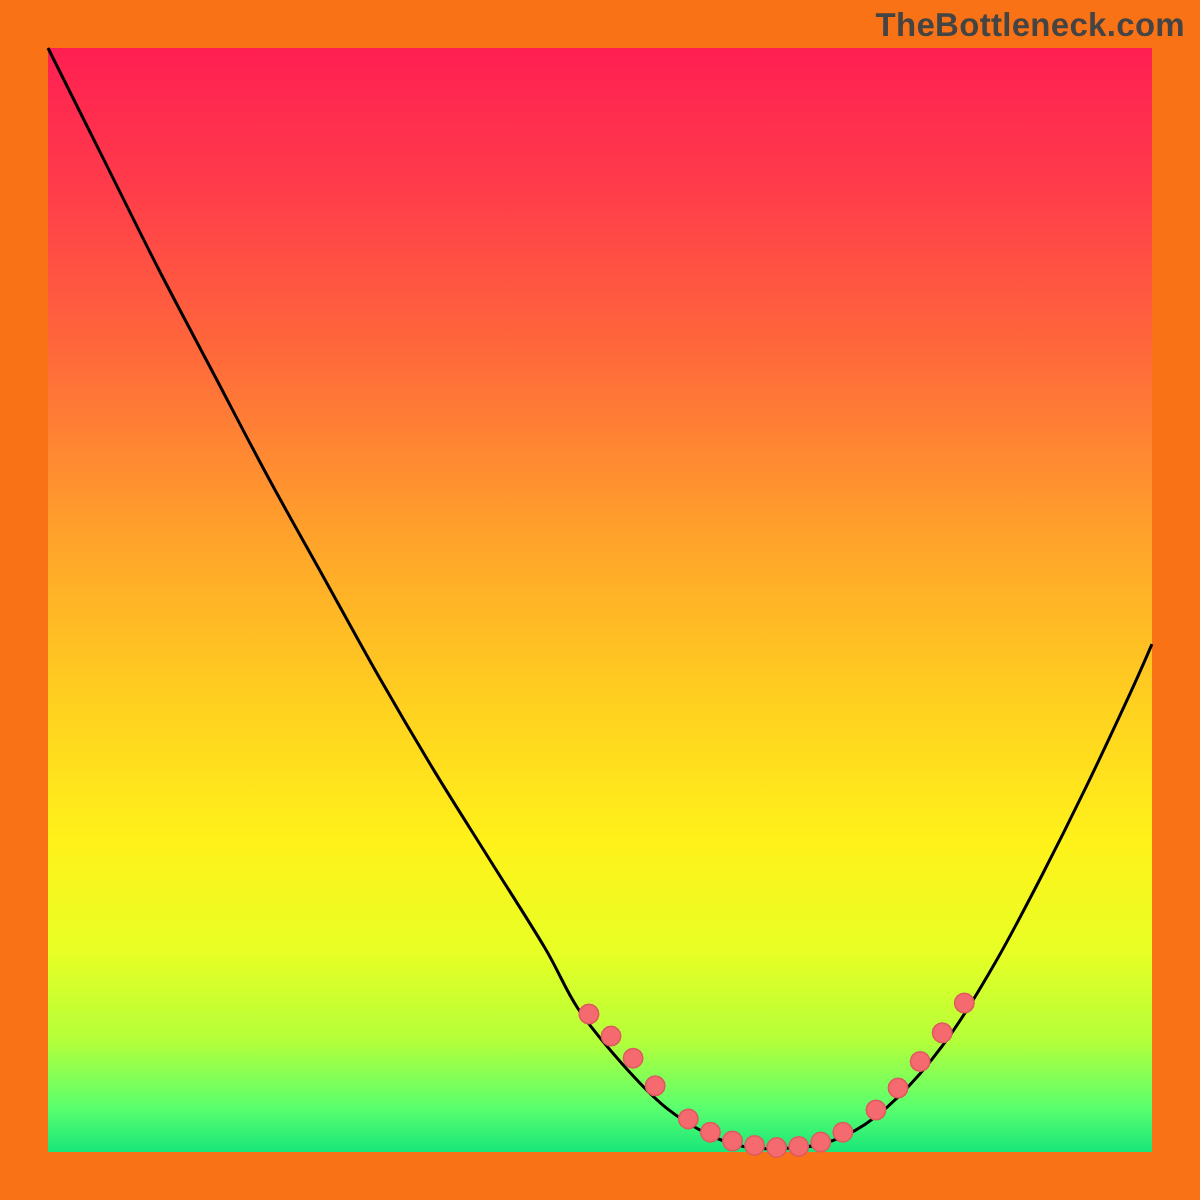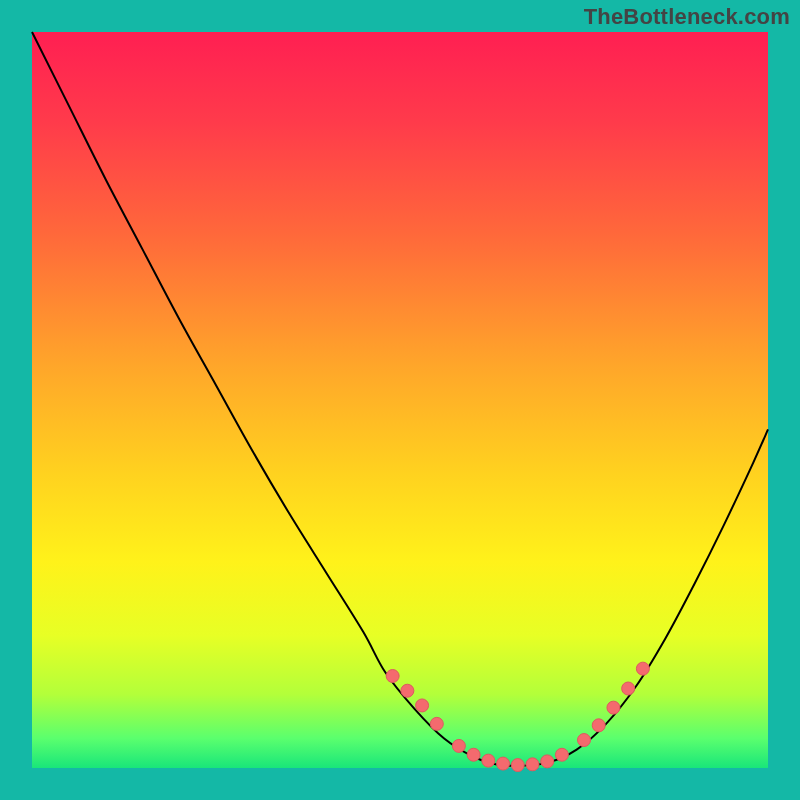--- a/index.html
+++ b/index.html
@@ -8,21 +8,21 @@
     width: 800px;
     height: 800px;
     background: #000;
     overflow: hidden;
     font-family: Arial, Helvetica, sans-serif;
   }
   .frame {
     position: relative;
     width: 800px;
     height: 800px;
-    background: #14b8a6;
+    background: #f97316;
   }
   .watermark {
     position: absolute;
     top: 4px;
     right: 10px;
     color: #444;
     font-size: 22px;
     font-weight: 600;
     letter-spacing: 0.2px;
     user-select: none;

